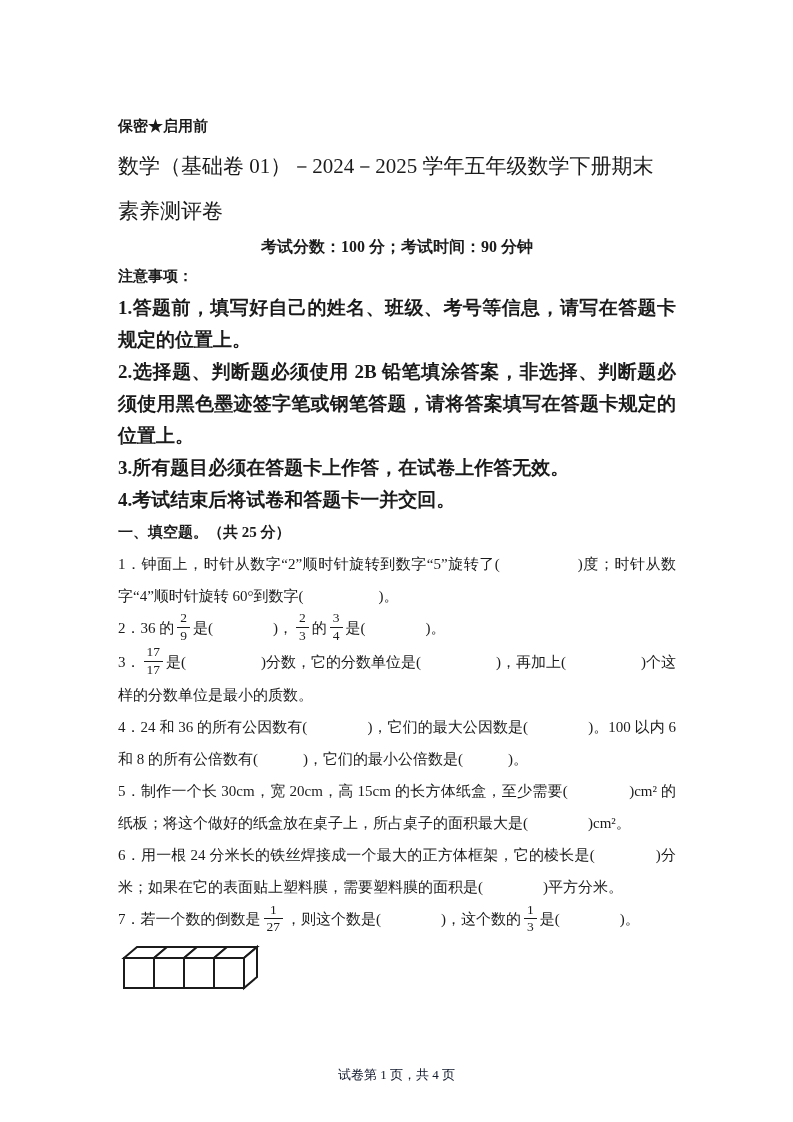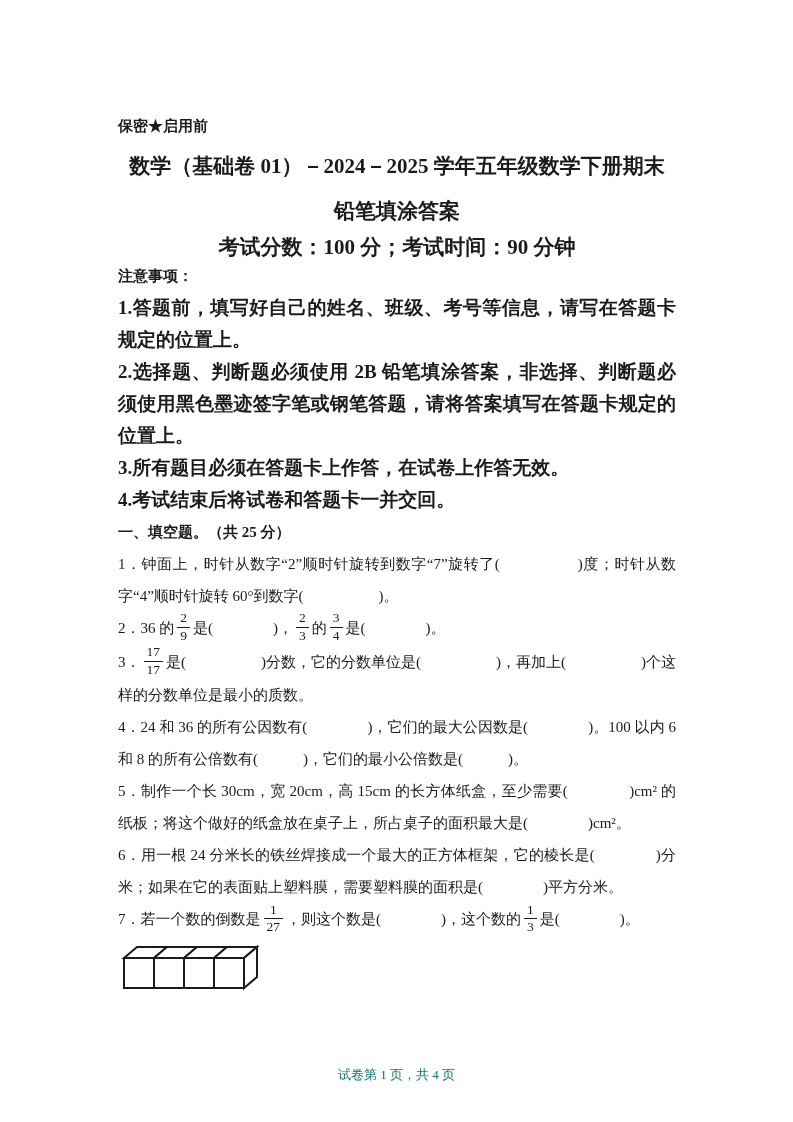--- a/index.html
+++ b/index.html
@@ -9,73 +9,73 @@
     background:#ffffff;
     box-sizing:border-box;
     padding:116px 117px 0 118px;
     font-family:"Liberation Serif", serif;
     color:#1b1b1b;
     overflow:hidden;
   }
   .page p { margin:0; }
   .secrecy { font-size:15px; font-weight:bold; line-height:20px; }
   .title {
-    font-size:21px; font-weight:bold; text-align:center;
+    font-size:21px; font-weight:normal; text-align:left;
     line-height:45px; margin-top:8px;
   }
   .exam-info {
-    font-size:21px; font-weight:bold; text-align:center;
+    font-size:16px; font-weight:bold; text-align:center;
     line-height:26px; margin-top:8px;
   }
   .notes-heading { font-size:15px; font-weight:bold; line-height:32px; margin-top:5px; }
   .note-item { font-size:19px; font-weight:bold; line-height:32px; text-align:justify; }
   .section-heading { font-size:15px; font-weight:bold; line-height:32px; }
   .q { font-size:15px; line-height:32px; text-align:justify; }
   .frac {
     display:inline-block; text-align:center; vertical-align:middle;
     line-height:1.08; margin:0 3px; font-size:13.5px;
     position:relative; top:-2px;
   }
   .frac .num { display:block; padding:0 3px 1px 3px; }
   .frac .den { display:block; border-top:1px solid #1b1b1b; padding:1px 3px 0 3px; }
   .figure-wrap { margin-top:6px; margin-left:2px; height:58px; }
   .figure-wrap svg polygon, .figure-wrap svg rect {
     fill:#ffffff; stroke:#1b1b1b; stroke-width:2; stroke-linejoin:miter;
   }
   .footer {
     position:absolute; left:0; right:0; bottom:38px;
-    text-align:center; font-size:13px; color:#0f766e;
+    text-align:center; font-size:13px; color:#0f172a;
   }
 </style>
 </head>
 <body>
 
 <div class="page">
 
   <p class="secrecy">保密★启用前</p>
 
   <div class="title">
     <div>数学（基础卷 01）－2024－2025 学年五年级数学下册期末</div>
-    <div>铅笔填涂答案</div>
+    <div>素养测评卷</div>
   </div>
 
   <p class="exam-info">考试分数：100 分；考试时间：90 分钟</p>
 
   <div>
     <p class="notes-heading">注意事项：</p>
     <p class="note-item">1.答题前，填写好自己的姓名、班级、考号等信息，请写在答题卡规定的位置上。</p>
     <p class="note-item">2.选择题、判断题必须使用 2B 铅笔填涂答案，非选择、判断题必须使用黑色墨迹签字笔或钢笔答题，请将答案填写在答题卡规定的位置上。</p>
     <p class="note-item">3.所有题目必须在答题卡上作答，在试卷上作答无效。</p>
     <p class="note-item">4.考试结束后将试卷和答题卡一并交回。</p>
   </div>
 
   <p class="section-heading">一、填空题。（共 25 分）</p>
 
   <div>
-    <p class="q">1．钟面上，时针从数字“2”顺时针旋转到数字“7”旋转了(　　　　　)度；时针从数字“4”顺时针旋转 60°到数字(　　　　　)。</p>
+    <p class="q">1．钟面上，时针从数字“2”顺时针旋转到数字“5”旋转了(　　　　　)度；时针从数字“4”顺时针旋转 60°到数字(　　　　　)。</p>
     <p class="q">2．36 的<span class="frac"><span class="num">2</span><span class="den">9</span></span>是(　　　　)，<span class="frac"><span class="num">2</span><span class="den">3</span></span>的<span class="frac"><span class="num">3</span><span class="den">4</span></span>是(　　　　)。</p>
     <p class="q">3．<span class="frac"><span class="num">17</span><span class="den">17</span></span>是(　　　　　)分数，它的分数单位是(　　　　　)，再加上(　　　　　)个这样的分数单位是最小的质数。</p>
     <p class="q">4．24 和 36 的所有公因数有(　　　　)，它们的最大公因数是(　　　　)。100 以内 6 和 8 的所有公倍数有(　　　)，它们的最小公倍数是(　　　)。</p>
     <p class="q">5．制作一个长 30cm，宽 20cm，高 15cm 的长方体纸盒，至少需要(　　　　)cm² 的纸板；将这个做好的纸盒放在桌子上，所占桌子的面积最大是(　　　　)cm²。</p>
     <p class="q">6．用一根 24 分米长的铁丝焊接成一个最大的正方体框架，它的棱长是(　　　　)分米；如果在它的表面贴上塑料膜，需要塑料膜的面积是(　　　　)平方分米。</p>
     <p class="q">7．若一个数的倒数是<span class="frac"><span class="num">1</span><span class="den">27</span></span>，则这个数是(　　　　)，这个数的<span class="frac"><span class="num">1</span><span class="den">3</span></span>是(　　　　)。</p>
   </div>
 
   <div class="figure-wrap">
     <svg width="160" height="56" viewBox="0 0 160 56">

